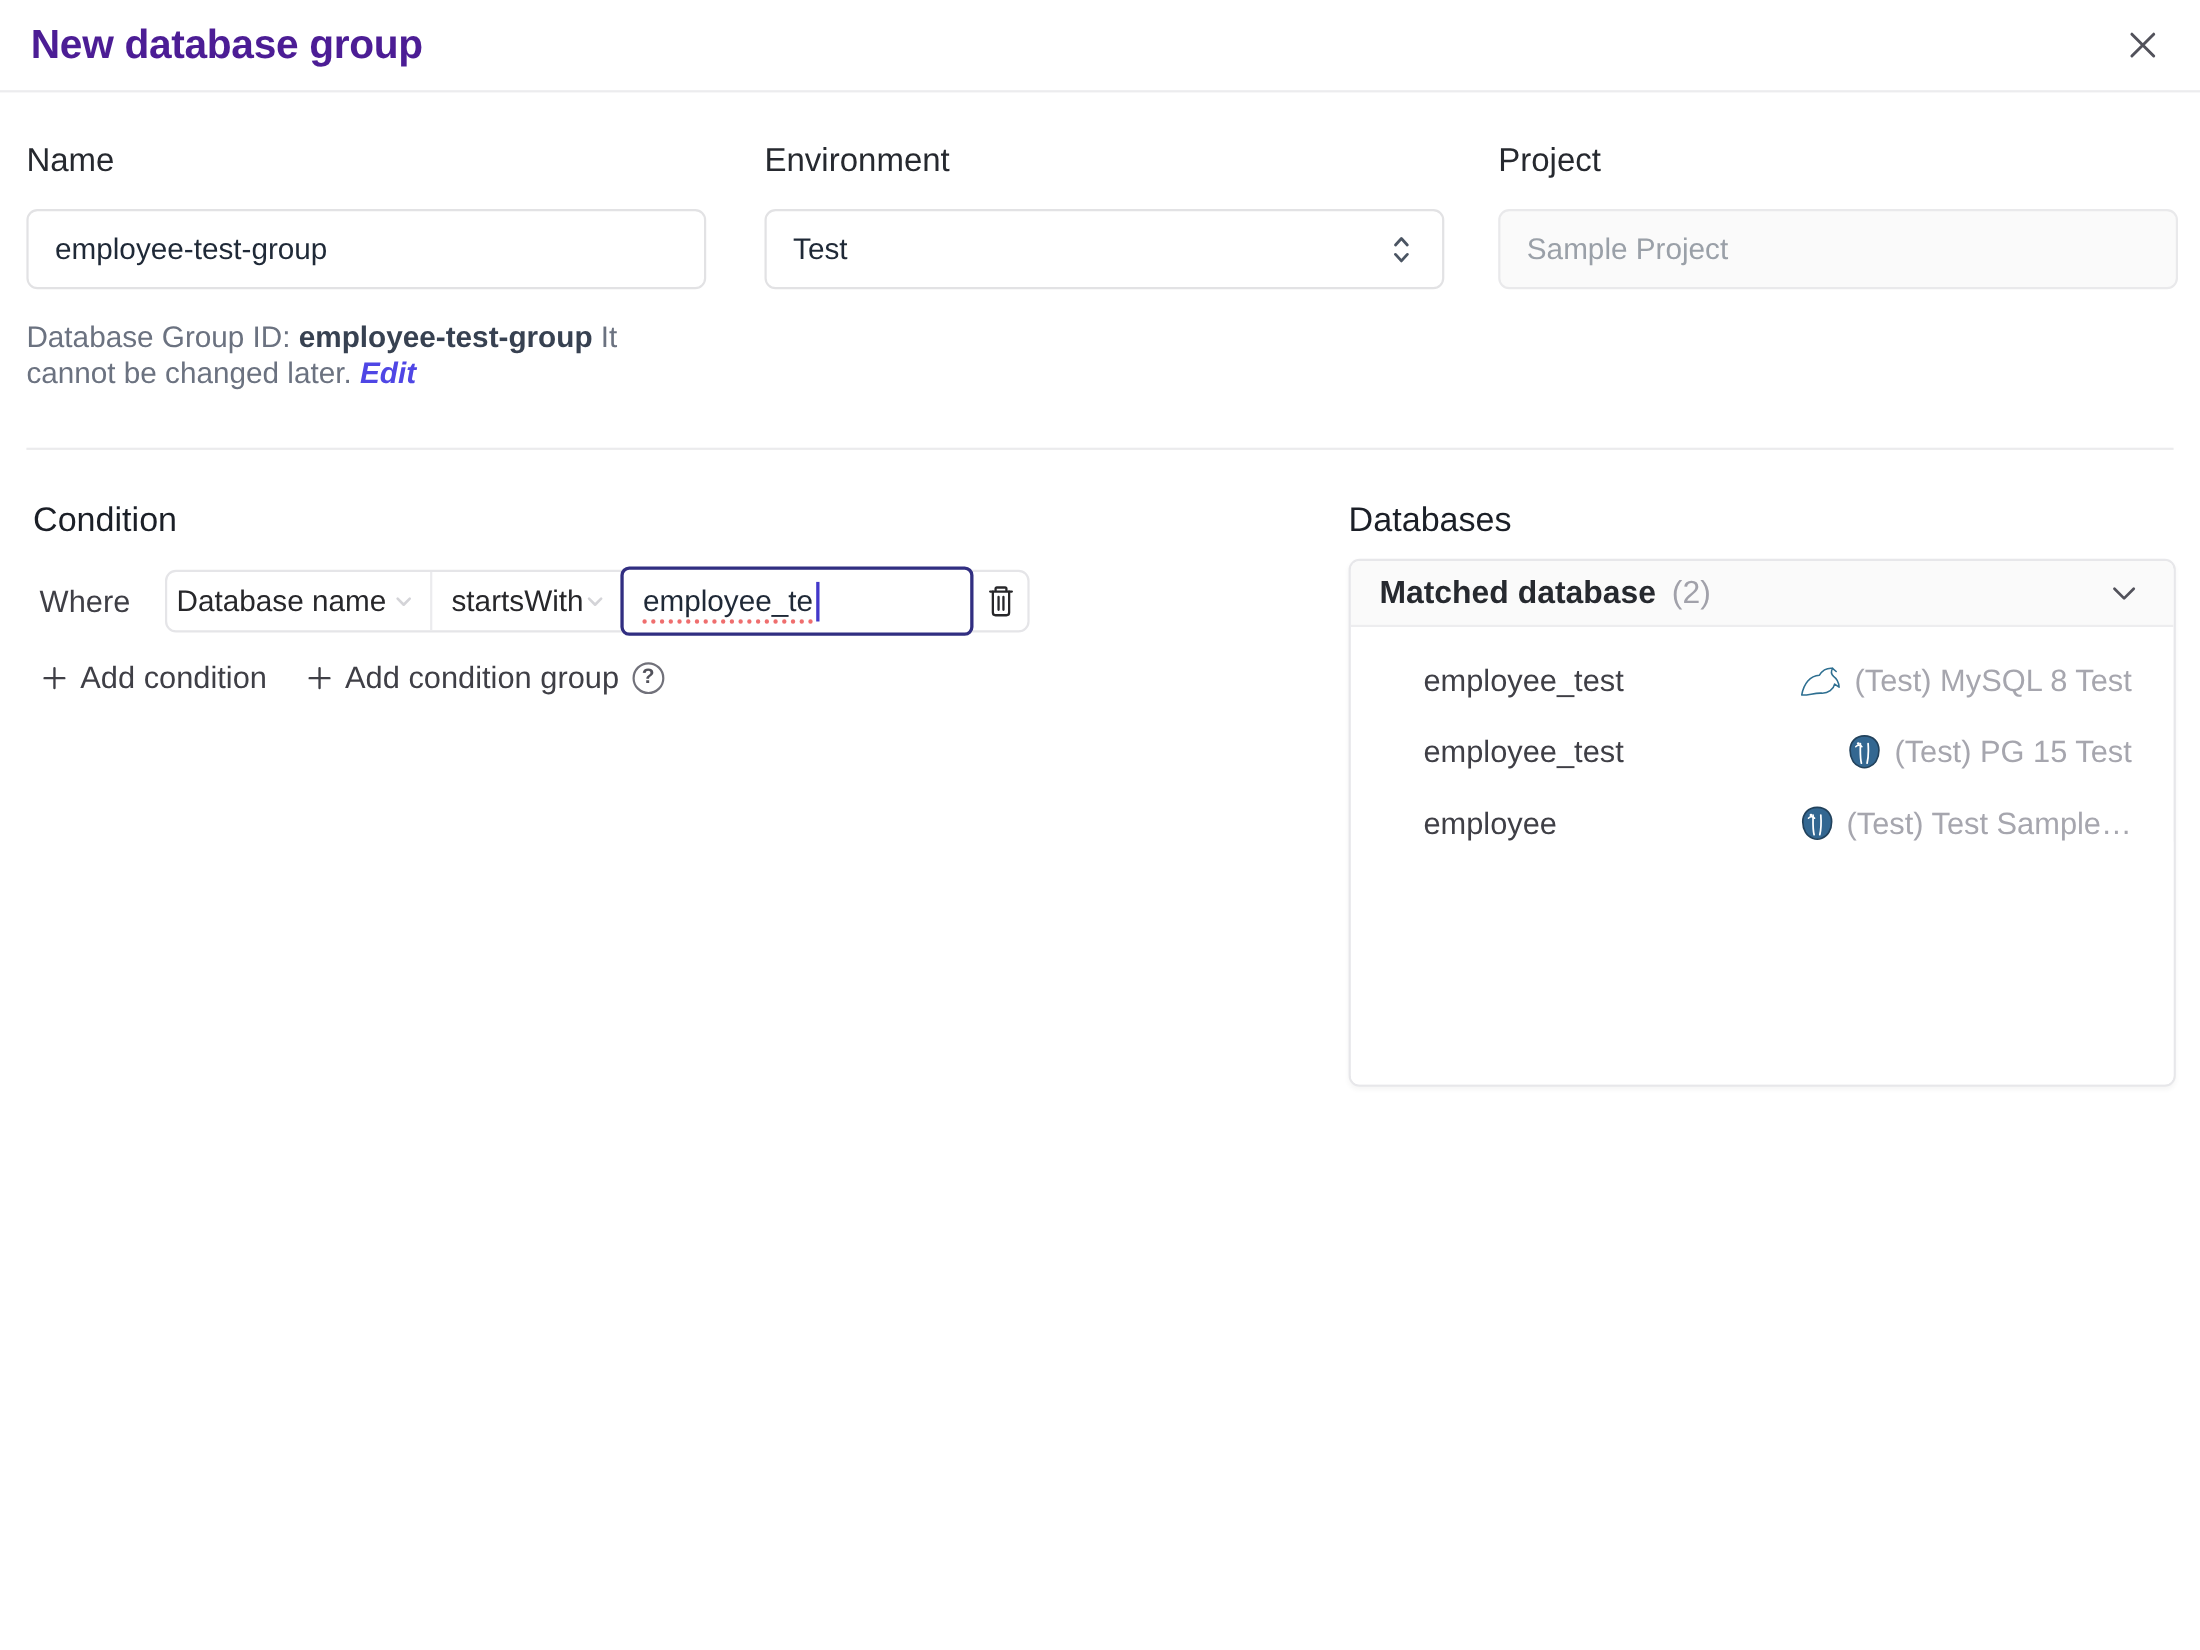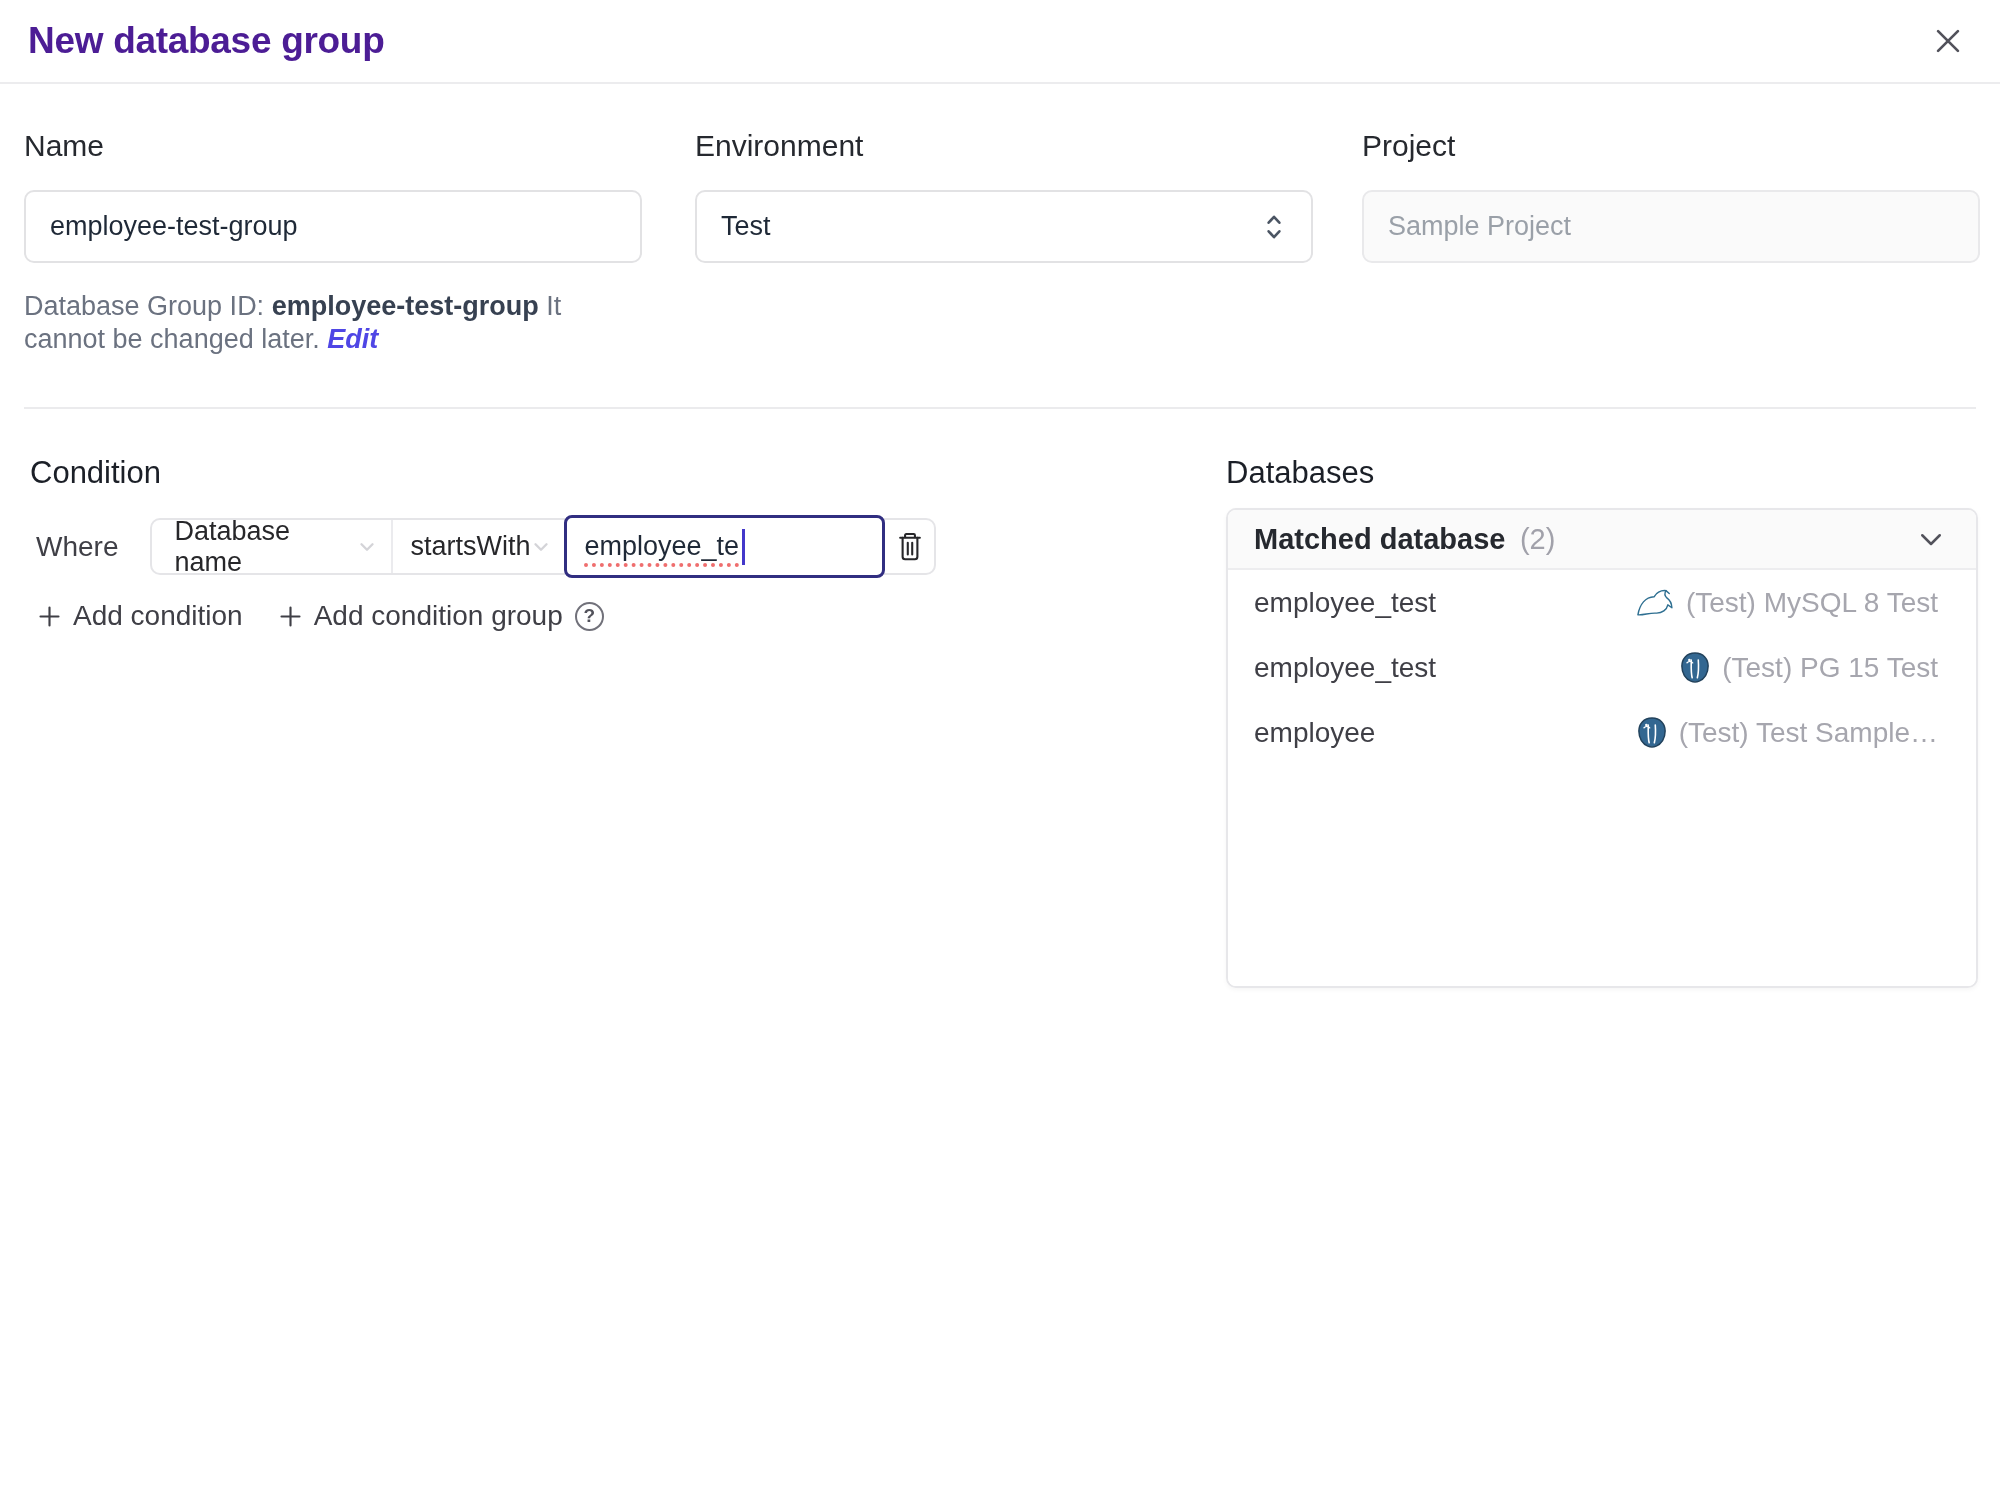--- a/index.html
+++ b/index.html
@@ -39,21 +39,21 @@
   .section-heading{position:absolute;font-size:31px;font-weight:500;color:#1b1f27;line-height:36px;}
   #condition-heading{left:30px;top:455px;}
   #databases-heading{left:1226px;top:455px;}
   .cond-row{position:absolute;left:36px;top:518px;height:57px;display:flex;align-items:center;}
   .where-label{font-size:28px;color:#3f3f46;margin-right:32px;}
   .cond-group{
     display:flex;align-items:stretch;height:57px;border:2px solid #e5e5e8;
     border-radius:10px;background:#fff;box-sizing:border-box;
   }
   .cond-cell{display:flex;align-items:center;font-size:27px;color:#27272a;box-sizing:border-box;}
-  .cell-factor{width:241px;padding:0 13px 0 22px;justify-content:space-between;border-right:2px solid #ebebee;}
+  .cell-factor{width:241px;padding:0 13px 0 8px;justify-content:space-between;border-right:2px solid #ebebee;}
   .cell-operator{width:171px;padding:0 12px 0 17px;justify-content:space-between;}
   .cell-input{
     width:321px;align-self:center;height:63px;margin:-3px 0;
     border:3px solid #312e81;border-radius:8px;background:#fff;
     padding:0 0 0 17px;display:flex;align-items:center;z-index:2;
   }
   .squiggle{
     font-size:27px;color:#1f2937;
     text-decoration:underline;text-decoration-style:dotted;
     text-decoration-color:#ef6e6e;text-decoration-thickness:4px;text-underline-offset:8px;
@@ -78,22 +78,22 @@
   }
   .db-group-header{
     height:58px;flex:0 0 auto;background:#fafafa;display:flex;align-items:center;
     justify-content:space-between;padding:0 30px 0 26px;
     border-bottom:2px solid #ededef;cursor:pointer;
   }
   .db-group-header.bordered-top{border-top:2px solid #ededef;}
   .db-group-title{font-size:29px;font-weight:600;color:#26292f;}
   .db-count{color:#a1a1aa;font-weight:400;margin-left:10px;}
   .db-row{
-    height:65px;flex:0 0 auto;display:flex;align-items:center;
-    justify-content:space-between;padding:0 38px 0 26px;
+    height:65px;flex:0 0 auto;display:flex;align-items:flex-end;
+    justify-content:space-between;padding:0 38px 0 26px;margin-left:40px;
   }
   .db-name{font-size:28px;color:#3f3f46;}
   .db-instance{display:flex;align-items:center;gap:12px;color:#a6a6ae;font-size:28px;}
   .panel-filler{flex:1 1 auto;background:#fff;}
   .icon{display:inline-flex;align-items:center;justify-content:center;}
 </style>
 </head>
 <body>
 
 <div class="dlg-header">

